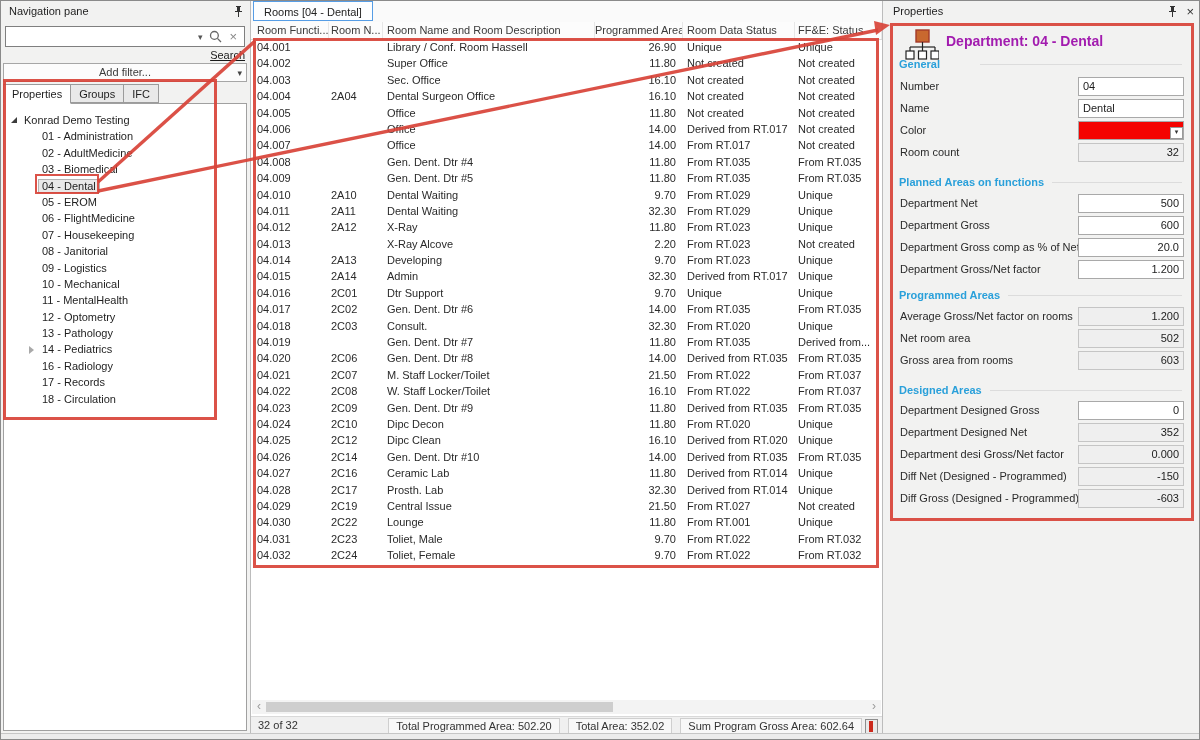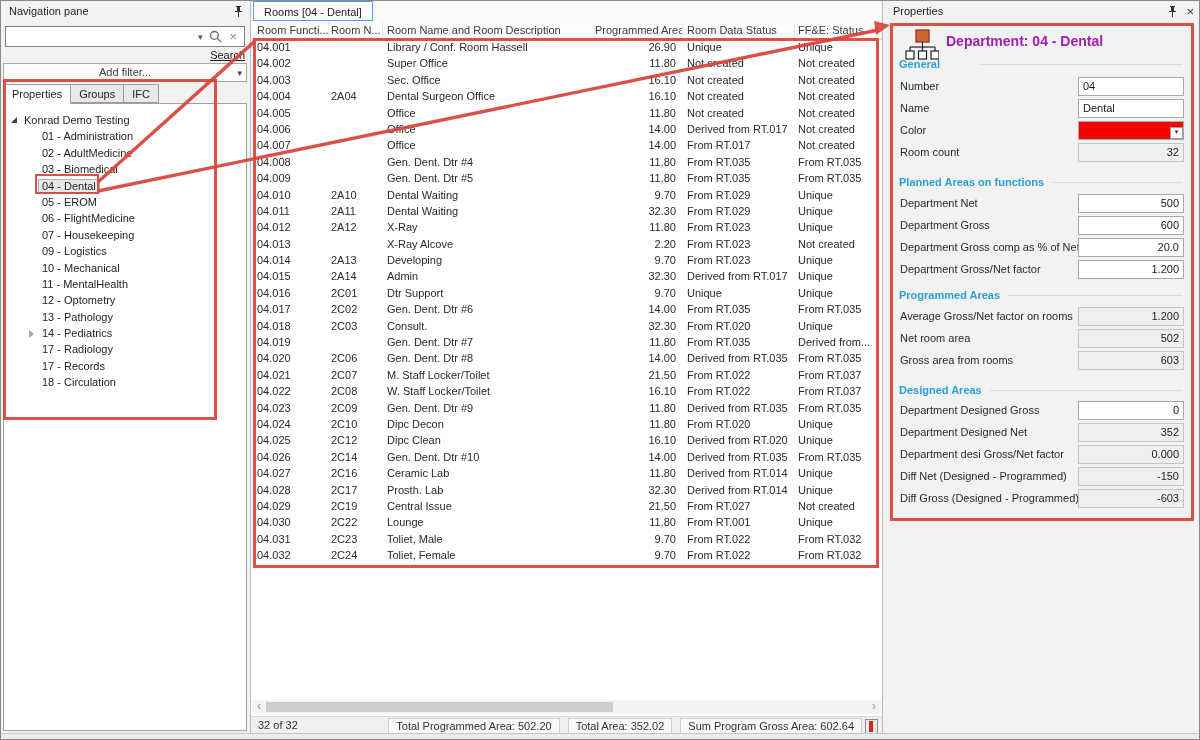--- a/index.html
+++ b/index.html
@@ -150,20 +150,24 @@
       <div class="titem lvl1">
         <span class="exp"></span>
         <span class="tlabel">06 - FlightMedicine</span>
       </div>
 
       <div class="titem lvl1">
         <span class="exp"></span>
         <span class="tlabel">07 - Housekeeping</span>
       </div>
 
+      <div class="titem lvl1">
+        <span class="exp"></span>
+        <span class="tlabel">08 - Janitorial</span>
+      </div>
 
       <div class="titem lvl1">
         <span class="exp"></span>
         <span class="tlabel">09 - Logistics</span>
       </div>
 
       <div class="titem lvl1">
         <span class="exp"></span>
         <span class="tlabel">10 - Mechanical</span>
       </div>
@@ -184,21 +188,21 @@
       </div>
 
       <div class="titem lvl1">
         <span class="exp exp-closed"></span>
         <span class="tlabel">14 - Pediatrics</span>
       </div>
 
 
       <div class="titem lvl1">
         <span class="exp"></span>
-        <span class="tlabel">17 - Radiology</span>
+        <span class="tlabel">16 - Radiology</span>
       </div>
 
       <div class="titem lvl1">
         <span class="exp"></span>
         <span class="tlabel">17 - Records</span>
       </div>
 
       <div class="titem lvl1">
         <span class="exp"></span>
         <span class="tlabel">18 - Circulation</span>

